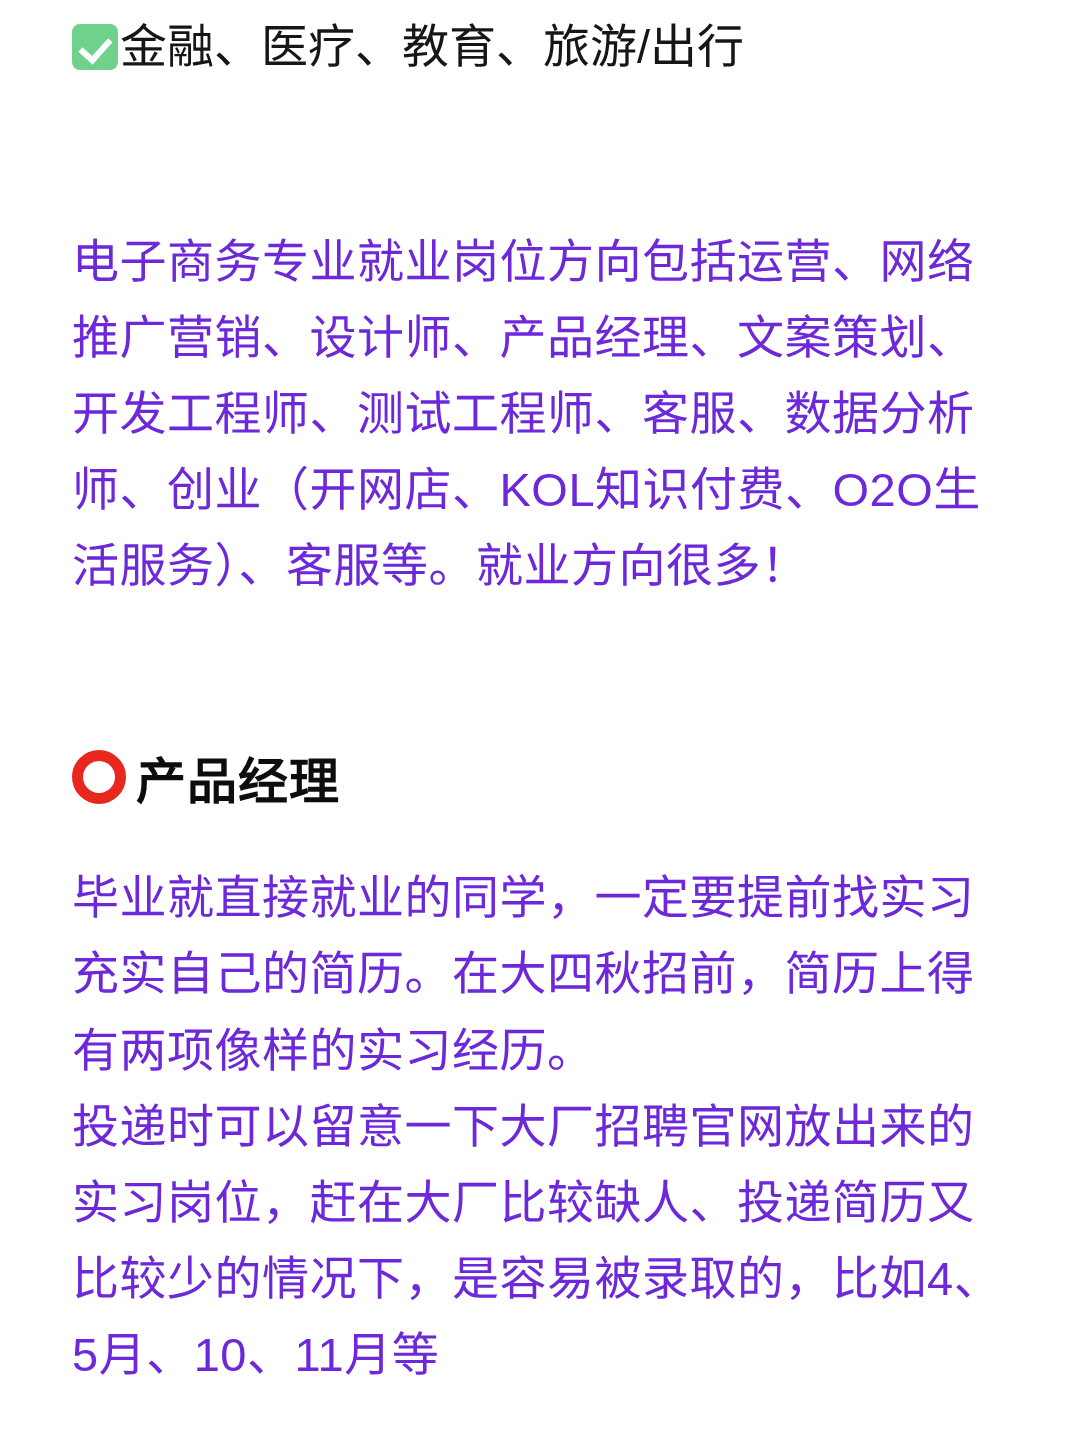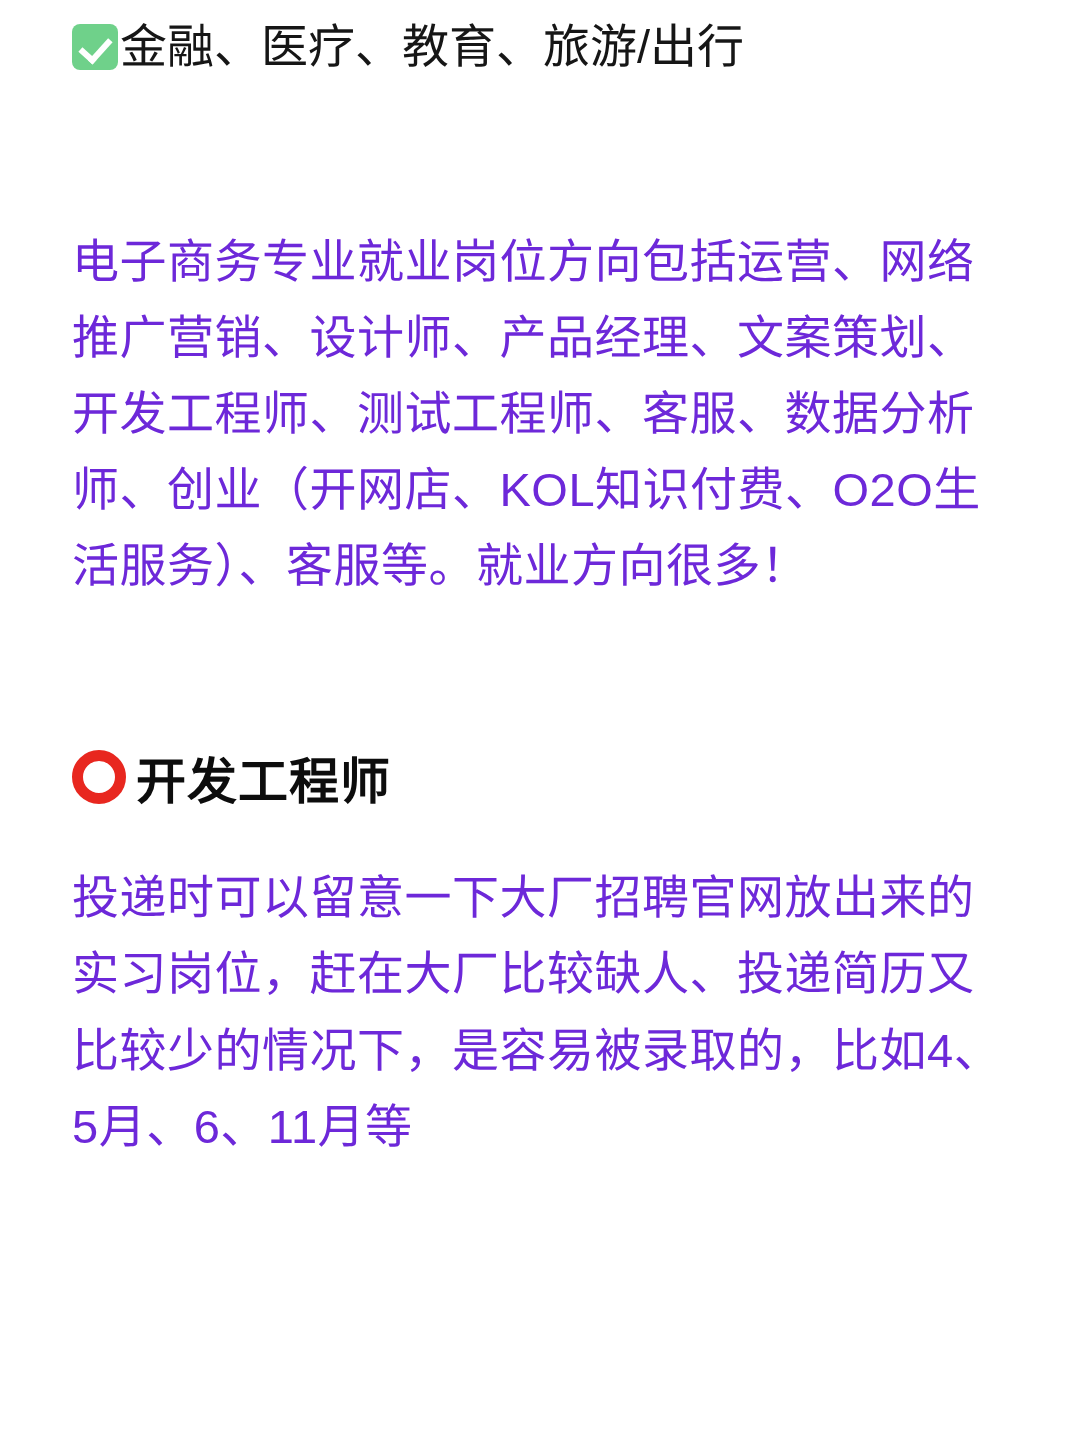--- a/index.html
+++ b/index.html
@@ -105,19 +105,20 @@
   </div>
 
   <div class="gap-1"></div>
 
   <p class="para">电子商务专业就业岗位方向包括运营、网络推广营销、设计师、产品经理、文案策划、开发工程师、测试工程师、客服、数据分析师、创业（开网店、KOL知识付费、O2O生活服务）、客服等。就业方向很多！</p>
 
   <div class="gap-2"></div>
 
   <div class="heading-row">
     <span class="ring-icon"></span>
-    <span class="heading-text">开发工程师</span>
+    <span class="heading-text">产品经理</span>
   </div>
 
+  <p class="para body-block">毕业就直接就业的同学，一定要提前找实习充实自己的简历。在大四秋招前，简历上得有两项像样的实习经历。</p>
 
-  <p class="para body-block">投递时可以留意一下大厂招聘官网放出来的实习岗位，赶在大厂比较缺人、投递简历又比较少的情况下，是容易被录取的，比如4、5月、6、11月等</p>
+  <p class="para body-block">投递时可以留意一下大厂招聘官网放出来的实习岗位，赶在大厂比较缺人、投递简历又比较少的情况下，是容易被录取的，比如4、5月、10、11月等</p>
 
 </div>
 
 </body></html>

